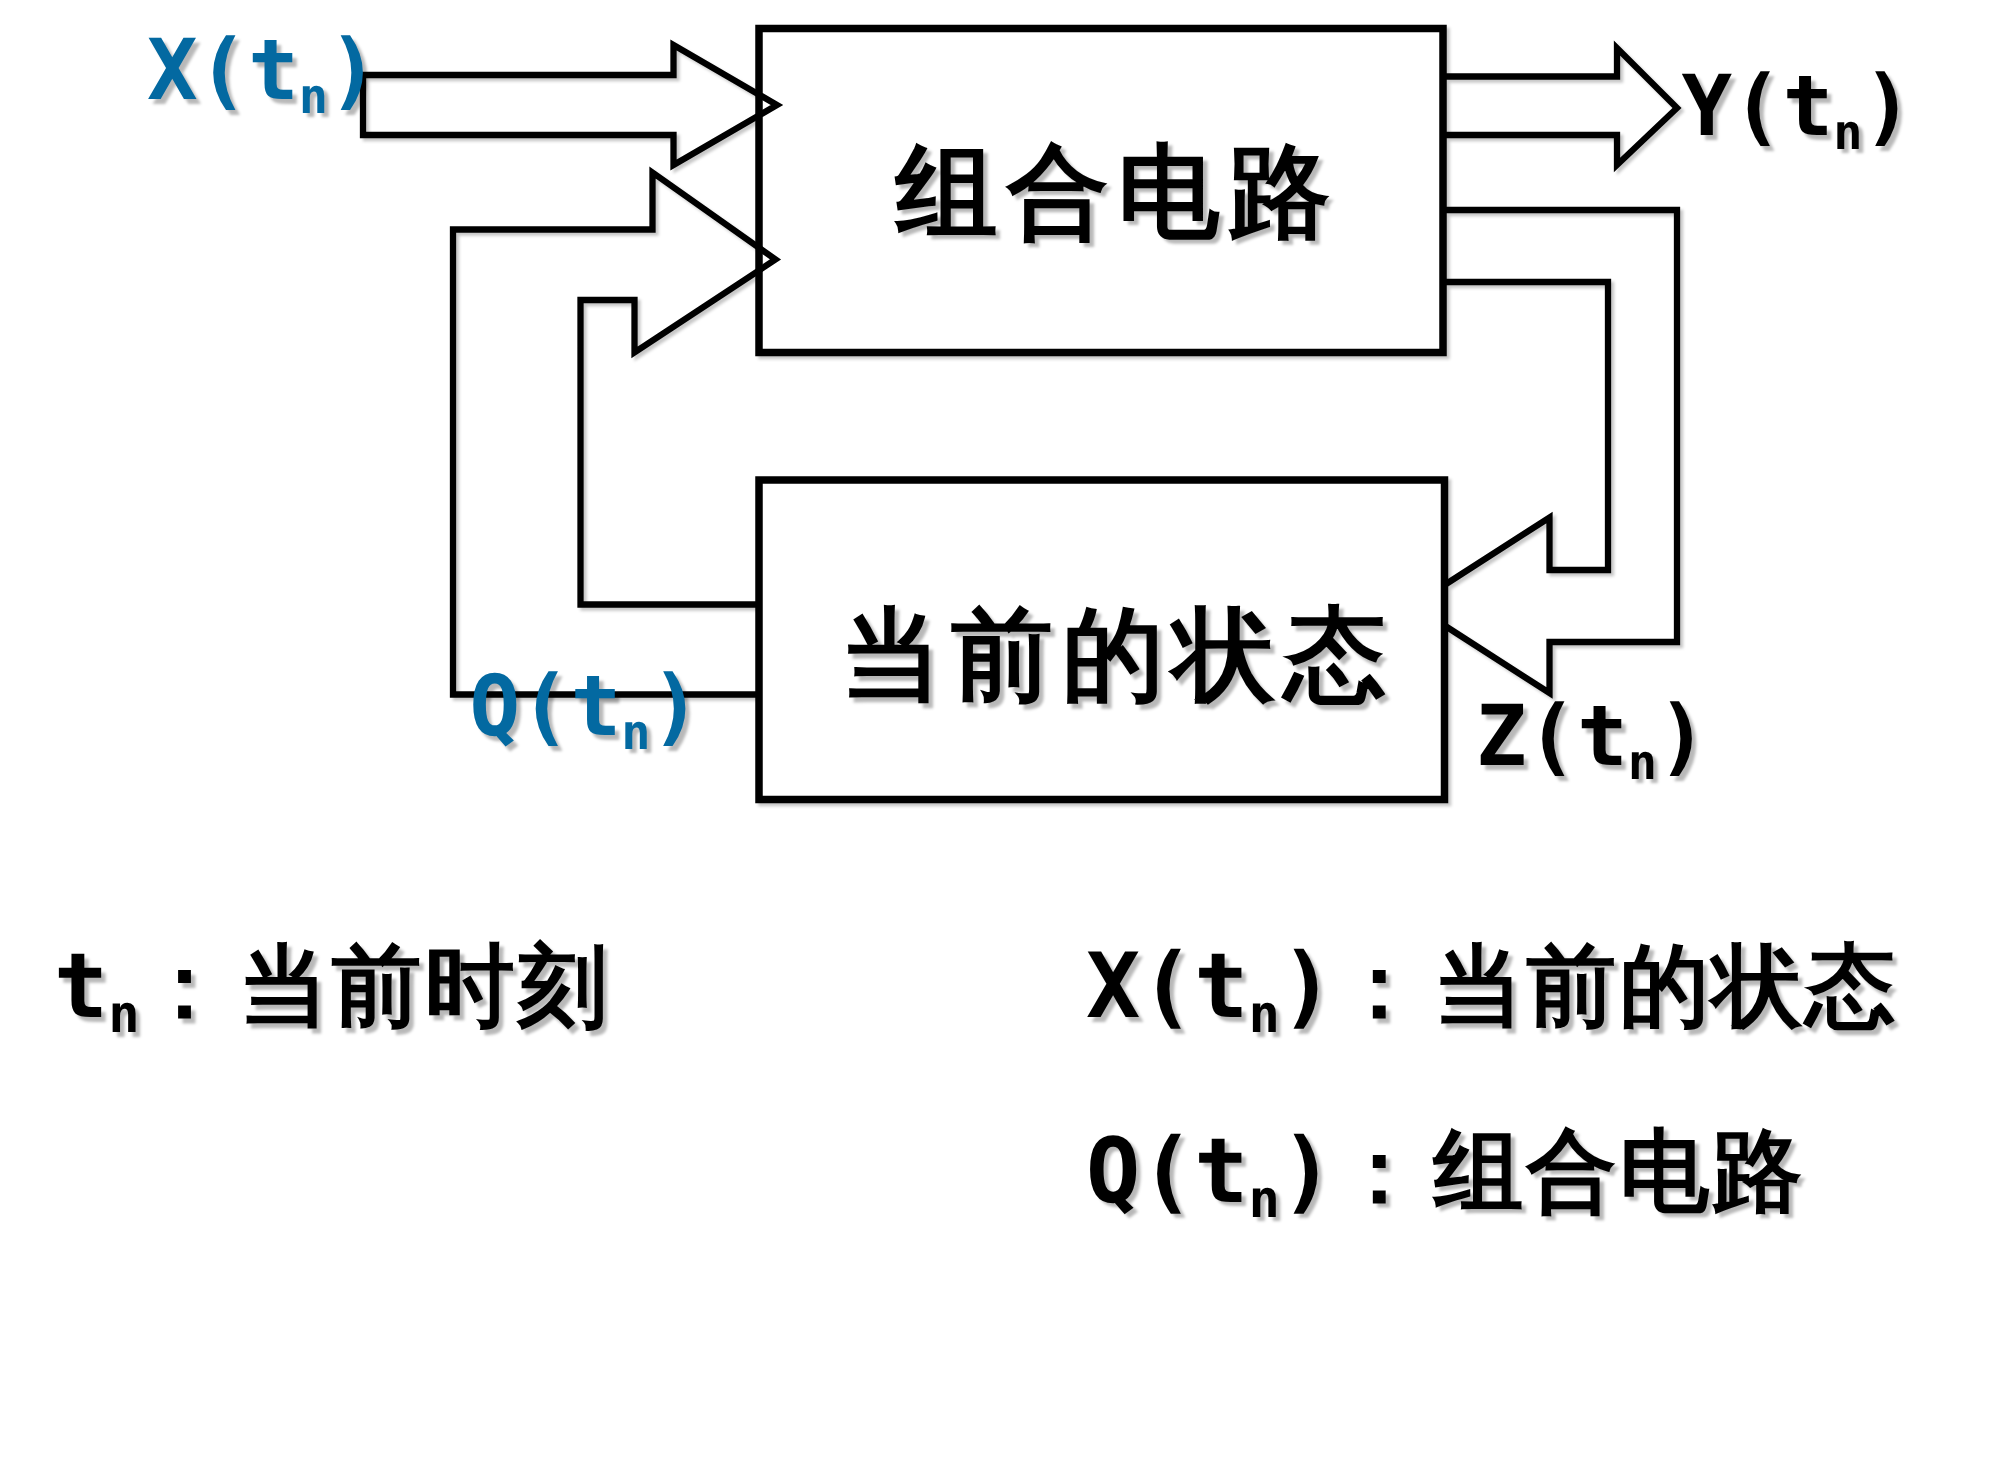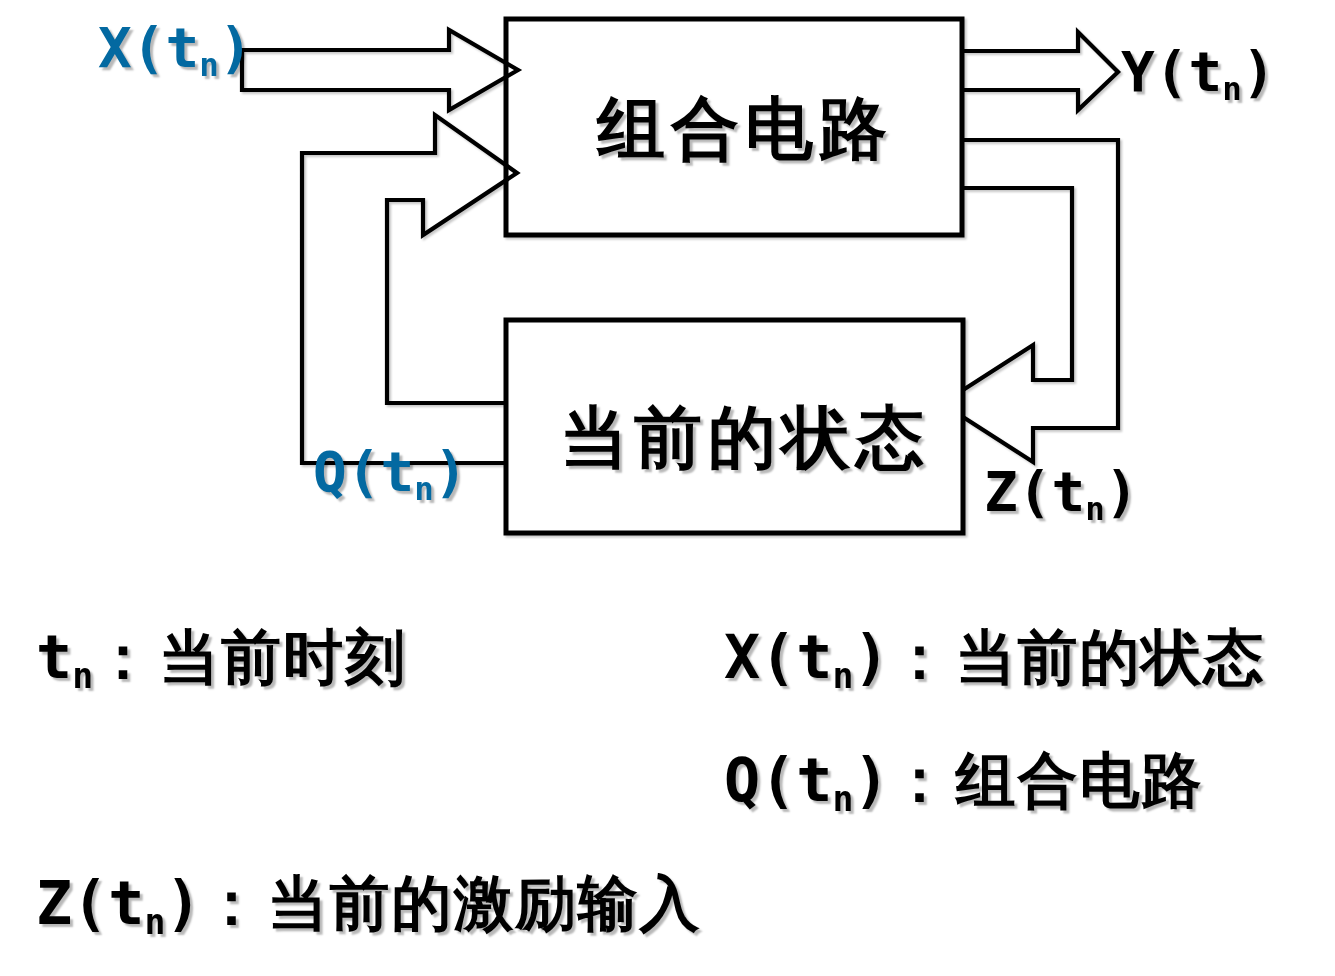--- a/index.html
+++ b/index.html
@@ -75,17 +75,14 @@
 
   <div class="lrow" style="left:36px;top:620px;">
     <span>t</span><sub>n</sub><span></span><span class="sep">：</span><span class="desc">当前时刻</span>
   </div>
   <div class="lrow" style="left:724px;top:620px;">
     <span>X(t</span><sub>n</sub><span>)</span><span class="sep">：</span><span class="desc">当前的状态</span>
   </div>
   <div class="lrow" style="left:724px;top:743px;">
     <span>Q(t</span><sub>n</sub><span>)</span><span class="sep">：</span><span class="desc">组合电路</span>
   </div>
-  <div class="lrow" style="left:36px;top:866px;">
-    <span>Z(t</span><sub>n</sub><span>)</span><span class="sep">：</span><span class="desc">当前的激励输入</span>
-  </div>
 
 </div>
 
 </body></html>

